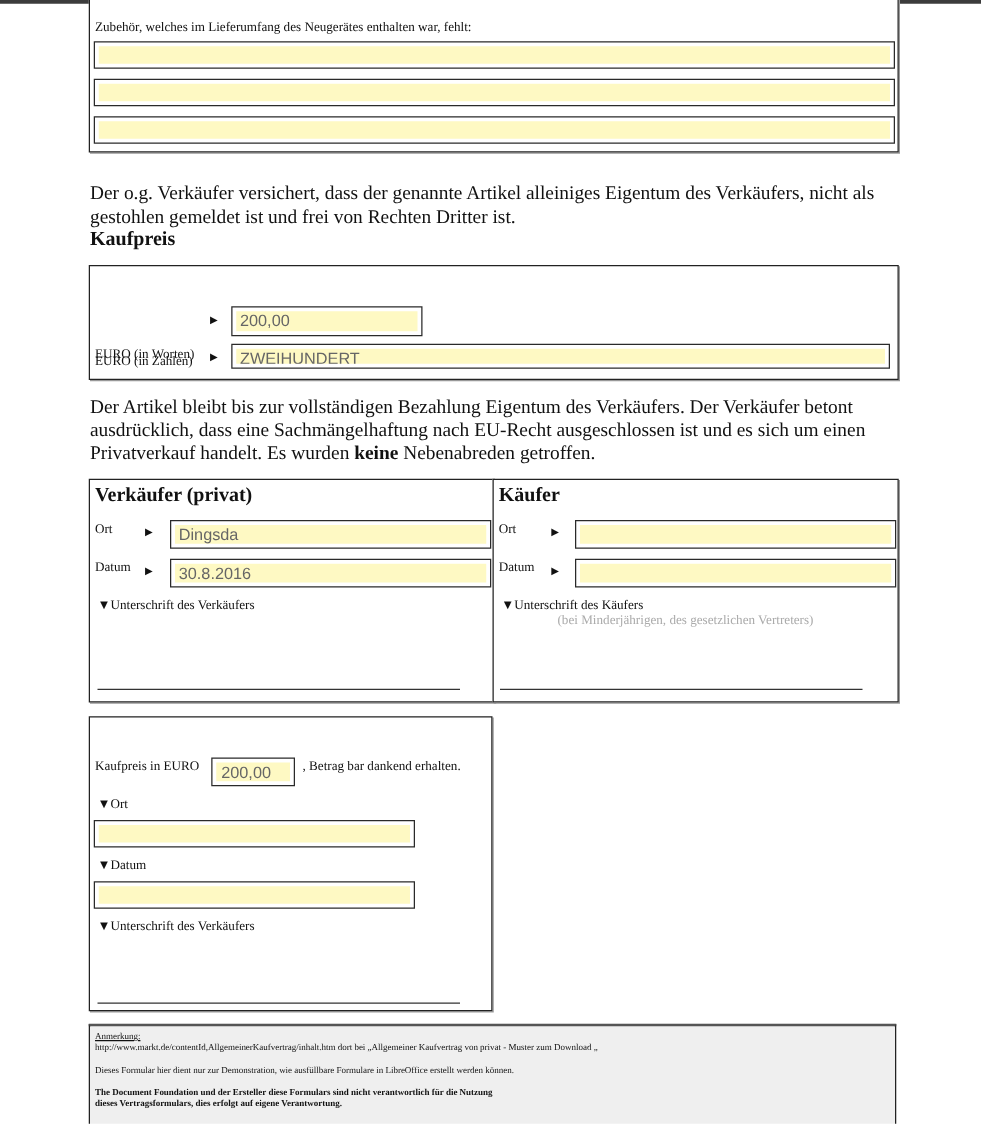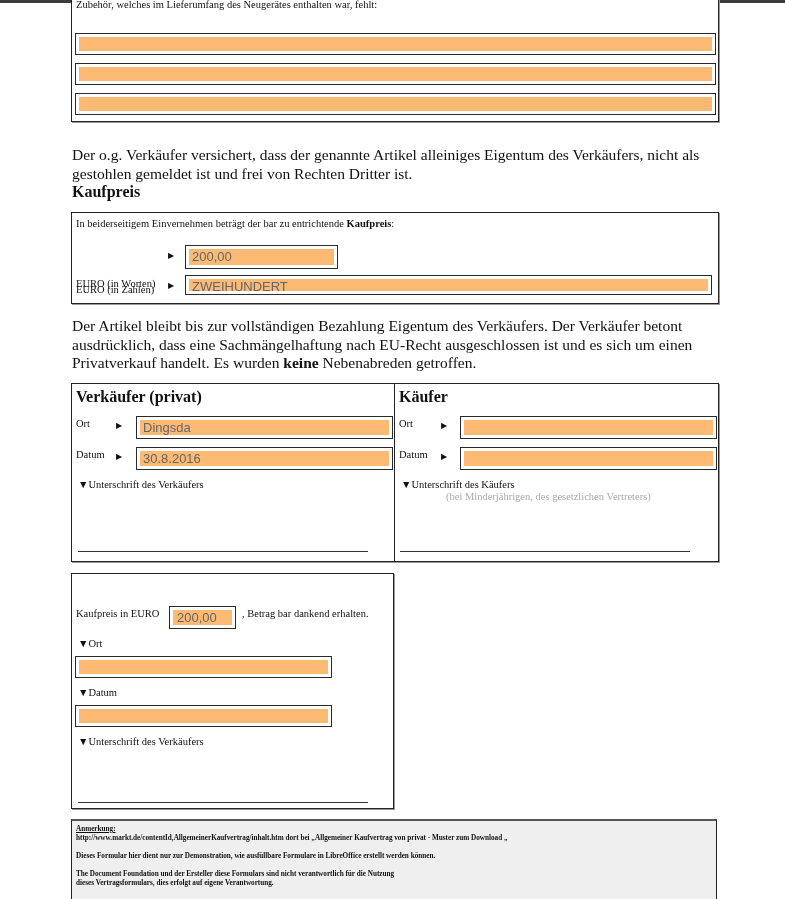--- a/index.html
+++ b/index.html
@@ -1,58 +1,55 @@
 <!DOCTYPE html>
 <html><head>
 <meta charset="utf-8">
 <style>
   html, body { margin:0; padding:0; }
   body { width:785px; height:899px; background:#fff; position:relative; overflow:hidden;
          font-family:"Liberation Serif", "DejaVu Serif", serif; color:#111; }
   .topbar { position:absolute; left:0; top:0; width:785px; height:3px; background:#3c3c3c; }
   .box { position:absolute; border:1px solid #222; box-shadow:1px 1px 0 #999; background:#fff; }
   .fld { position:absolute; border:1.5px solid #2a2a2a; background:#fff; box-sizing:border-box; }
-  .fld .inner { position:absolute; left:3px; top:3px; right:3px; bottom:3px; background:#fdba74;
+  .fld .inner { position:absolute; left:3px; top:3px; right:3px; bottom:3px; background:#fef9c3;
                 font-family:"Liberation Sans","DejaVu Sans",sans-serif; font-size:13px; color:#666;
                 line-height:15px; padding-left:3px; white-space:nowrap; overflow:hidden; }
   .para { position:absolute; font-size:15.5px; line-height:18.5px; color:#111; }
   .h { position:absolute; font-weight:bold; font-size:16px; }
   .lbl { position:absolute; font-size:10.5px; }
   .arrow { position:absolute; font-size:8px; }
   .sigline { position:absolute; height:1px; background:#333; }
   .note { position:absolute; left:71px; top:819px; width:646px; height:85px; background:#efefef;
           border:1px solid #222; border-top:2px solid #555; font-size:7.2px; line-height:9px; padding:4px 4px; box-sizing:border-box; }
-  .note p { margin:0;font-weight:bold; }
+  .note p { margin:0; }
 </style>
 </head>
 <body>
 
 <div class="topbar"></div>
 
 <div class="box" style="left:71px; top:-2px; width:646px; height:122px;">
-  <div class="lbl" style="left:4px; top:0;">Zubehör, welches im Lieferumfang des Neugerätes enthalten war, fehlt:</div>
+  <div class="lbl" style="left:4px; top:18px;">Zubehör, welches im Lieferumfang des Neugerätes enthalten war, fehlt:</div>
   <div class="fld" style="left:3px; top:34px; width:641px; height:22px;">
       <div class="inner"></div>
     </div>
   <div class="fld" style="left:3px; top:64px; width:641px; height:22px;">
       <div class="inner"></div>
     </div>
   <div class="fld" style="left:3px; top:94px; width:641px; height:22px;">
       <div class="inner"></div>
     </div>
 </div>
 
 <div class="para" style="left:72px; top:146px; width:645px;">Der o.g. Verkäufer versichert, dass der genannte Artikel alleiniges Eigentum des Verkäufers, nicht als gestohlen gemeldet ist und frei von Rechten Dritter ist.</div>
 
 <div class="h" style="left:72px; top:183px;">Kaufpreis</div>
 
 <div class="box" style="left:71px; top:212px; width:646px; height:90px;">
-  <div class="lbl" style="left:4px; top:5px;">
-    <span>In beiderseitigem Einvernehmen beträgt der bar zu entrichtende </span><b>Kaufpreis</b><span>:</span>
-  </div>
   <div class="lbl" style="left:4px; top:35px;margin-top:36px;">EURO (in Zahlen)</div>
   <div class="arrow" style="left:96px; top:38px;">▶</div>
   <div class="fld" style="left:113px; top:32px; width:153px; height:24px;">
       <div class="inner">200,00</div>
     </div>
   <div class="lbl" style="left:4px; top:65px;">EURO (in Worten)</div>
   <div class="arrow" style="left:96px; top:68px;">▶</div>
   <div class="fld" style="left:113px; top:62px; width:527px; height:20px;">
       <div class="inner">ZWEIHUNDERT</div>
     </div>

